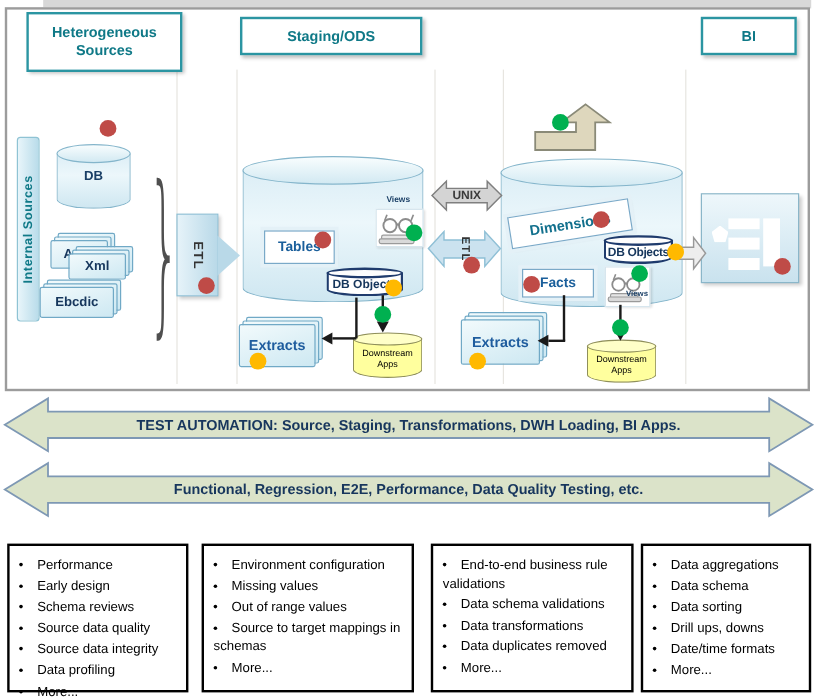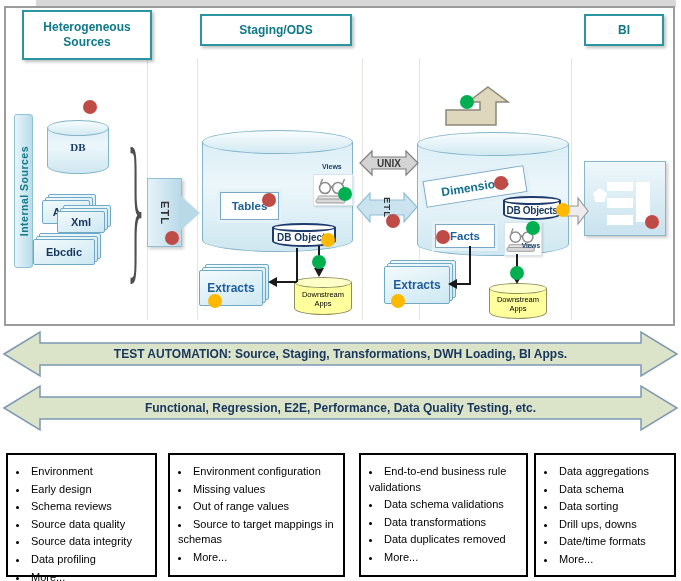--- a/index.html
+++ b/index.html
@@ -104,21 +104,21 @@
   <div class="hdr" style="left:200px;top:14px;width:148px;height:28px;">Staging/ODS</div>
   <div class="hdr" style="left:584px;top:14px;width:76px;height:28px;">BI</div>
 
   <div class="dot" style="left: 83px; top: 100px; background-color: rgb(191, 75, 71);"></div>
   <div class="srcbar" style="left:14px;top:114px;width:17px;height:152px;">
     <span style="writing-mode:vertical-rl;transform:rotate(180deg);font-size:10.5px;letter-spacing:.5px;">Internal Sources</span>
   </div>
   <div class="cyl" style="left:47px;top:120px;width:62px;height:54px;--eh:16px;">
     <div class="cyl-body"></div>
       <div class="cyl-top"></div>
-    <div class="cyl-label" style="font-size:11px;padding-top:0;font-family:Liberation Serif, serif;">DB</div>
+    <div class="cyl-label" style="font-size:11px;padding-top:0;">DB</div>
   </div>
   <div class="docstack" style="left:42px;top:200px;width:48px;height:24px;">
     <div class="pg p3"></div>
       <div class="pg p2"></div>
       <div class="pg"></div>
     <div class="dlabel" style="font-size:11px;">Ascii</div>
   </div>
   <div class="docstack" style="left:57px;top:211px;width:48px;height:22px;">
     <div class="pg p3"></div>
       <div class="pg p2"></div>
@@ -270,21 +270,21 @@
     <polygon points="0,24 36,2 36,13 637,13 637,2 673,24 637,46 637,35 36,35 36,46" stroke-width="1.5" style="fill: rgb(219, 227, 201); stroke: rgb(126, 152, 180);"></polygon>
   </svg>
   <div class="banner-text" style="top:342px;">TEST AUTOMATION: Source, Staging, Transformations, DWH Loading, BI Apps.</div>
   <svg style="left:4px;top:384px;z-index:2;" width="673" height="48" viewBox="0 0 673 48">
     <polygon points="0,24 36,2 36,13 637,13 637,2 673,24 637,46 637,35 36,35 36,46" stroke-width="1.5" style="fill: rgb(219, 227, 201); stroke: rgb(126, 152, 180);"></polygon>
   </svg>
   <div class="banner-text" style="top:396px;">Functional, Regression, E2E, Performance, Data Quality Testing, etc.</div>
 
   <div class="clbox" style="left:6px;width:151px;">
     <ul>
-        <li>Environment</li>
+        <li>Performance</li>
         <li>Early design</li>
         <li>Schema reviews</li>
         <li>Source data quality</li>
         <li>Source data integrity</li>
         <li>Data profiling</li>
         <li>More...</li>
       </ul>
   </div>
   <div class="clbox" style="left:168px;width:177px;">
     <ul>

